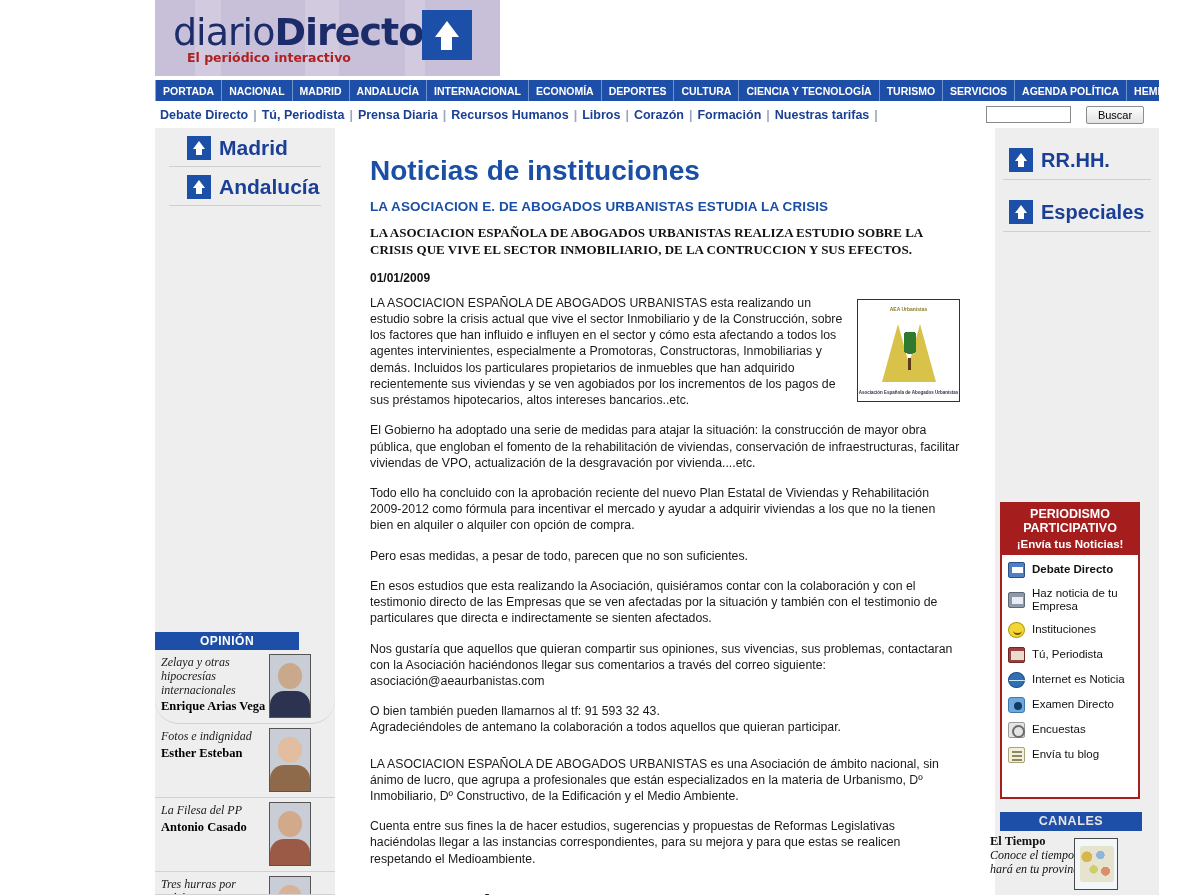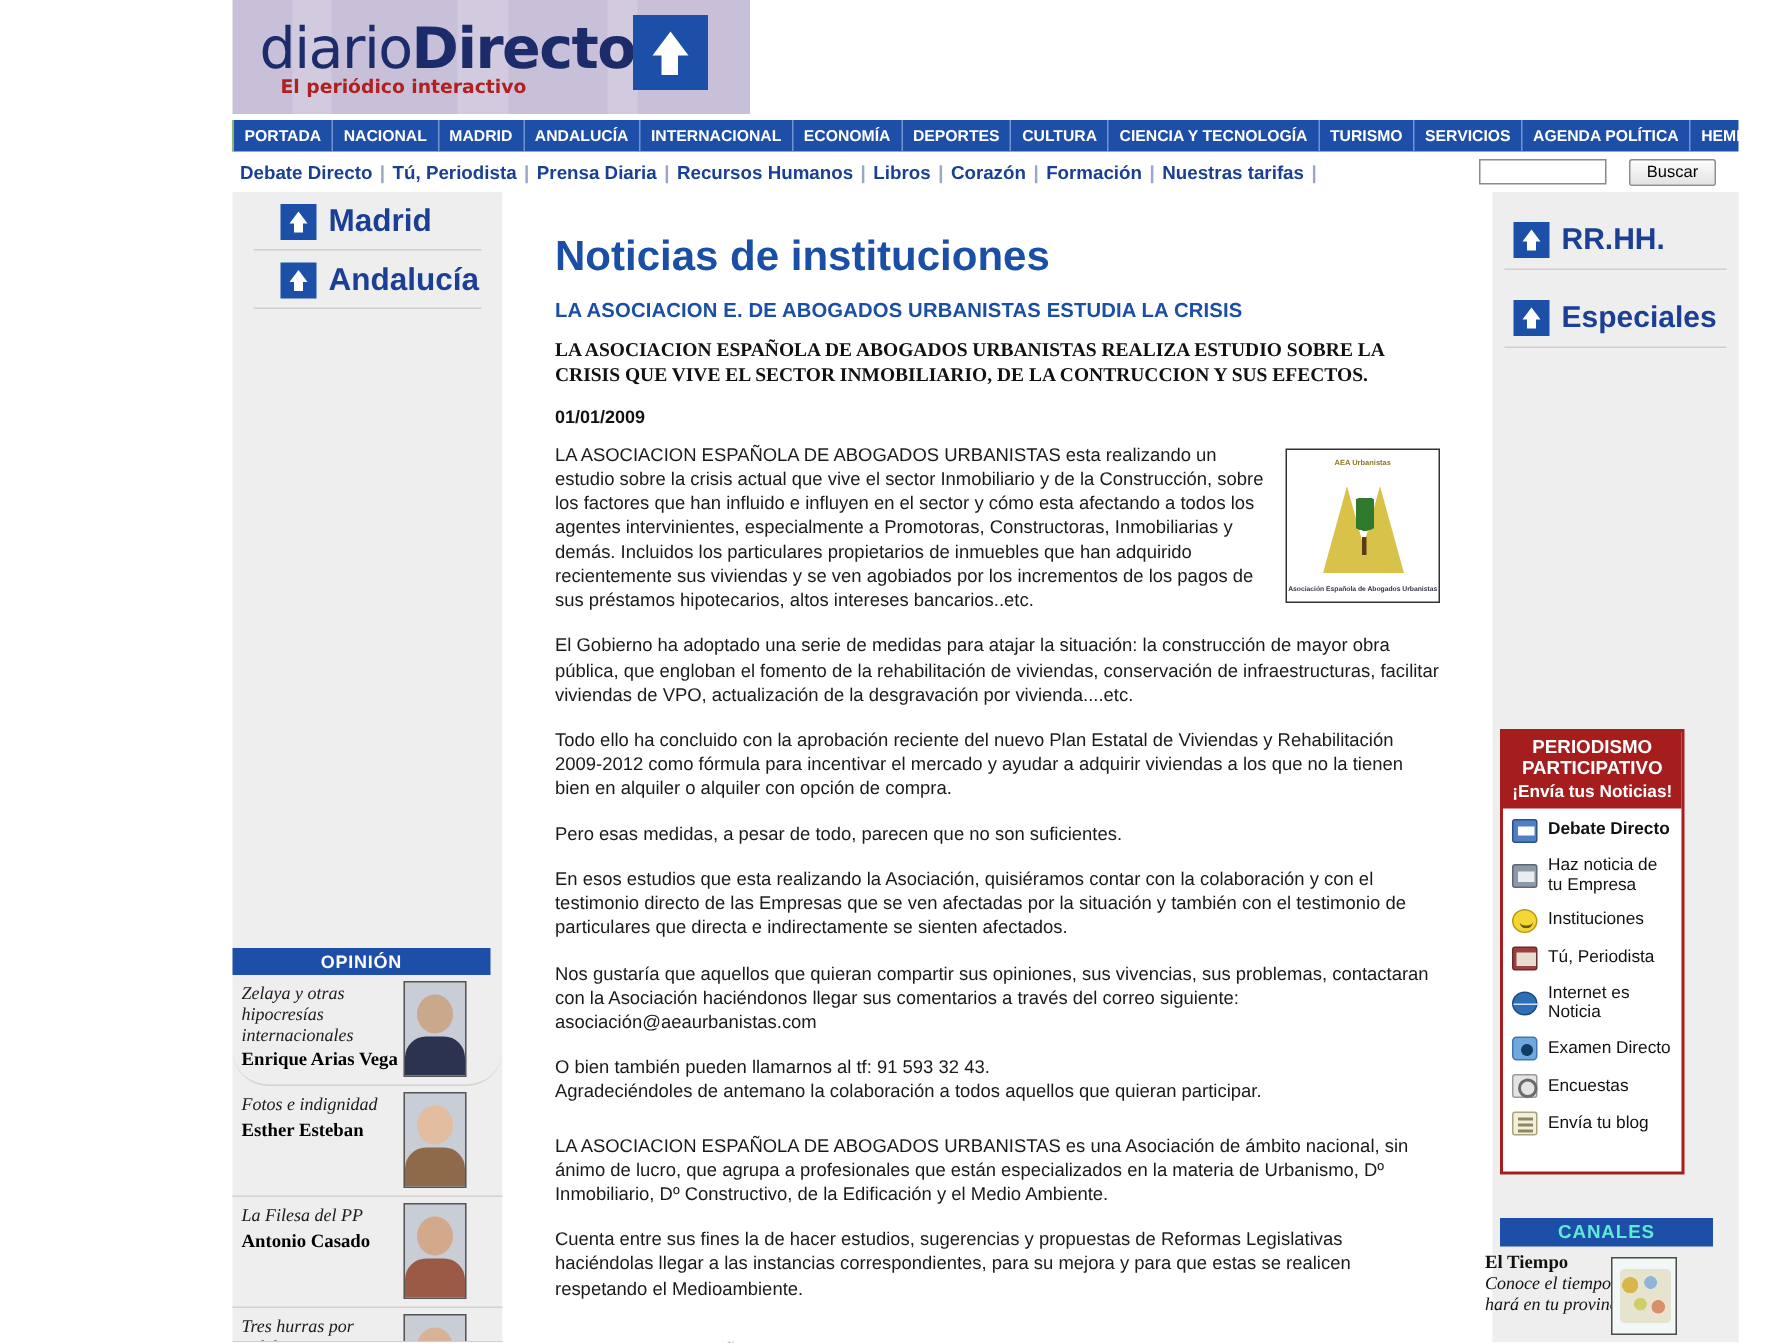--- a/index.html
+++ b/index.html
@@ -280,21 +280,21 @@
     margin: 26px 35px 0 35px;
     font-size: 12.3px;
     color: #1a1a1a;
     line-height: 1.35;
   }
 
   
   .opinion-bar {
     position: absolute;
     left: 155px; top: 632px;
-    width: 172px; height: 18px;
+    width: 144px; height: 18px;
     background: #1e4fa8;
     color: #ffffff;
     font-size: 12px;
     font-weight: bold;
     text-align: center;
     line-height: 18px;
     letter-spacing: .5px;
   }
   .op-item {
     position: absolute;
@@ -341,22 +341,22 @@
     position: absolute; left: 50%; bottom: 0;
     transform: translateX(-50%);
     width: 40px; height: 26px;
     border-radius: 14px 14px 0 0;
     display: block;
   }
 
   
   .pp-box {
     position: absolute;
-    left: 1000px; top: 486px;
-    width: 123px; height: 297px;
+    left: 1000px; top: 502px;
+    width: 140px; height: 297px;
     border: 2px solid #a51d1d;
     background: #ffffff;
   }
   .pp-head {
     background: #a51d1d;
     color: #ffffff;
     text-align: center;
     padding: 4px 2px 5px 2px;
   }
   .pp-head .l1 { font-size: 12.5px; font-weight: bold; line-height: 1.1; }
@@ -397,21 +397,21 @@
   .ic-mag { background: #e4e4e4; border: 1px solid #9b9b9b; }
   .ic-mag::after { content:""; position:absolute; left:3px; top:2px; width:9px; height:9px; border:2px solid #6b6b6b; border-radius:50%; }
   .ic-blog { background: #f2efdc; border: 1px solid #a9a47e; }
   .ic-blog::after { content:""; position:absolute; left:3px; top:3px; width:10px; height:2px; background:#8c8862; box-shadow:0 4px 0 #8c8862, 0 8px 0 #8c8862; }
 
   .canales-bar {
     position: absolute;
     left: 1000px; top: 812px;
     width: 142px; height: 19px;
     background: #1e4fa8;
-    color: #5eead4;
+    color: #e5e5e5;
     font-weight: bold;
     font-size: 12.5px;
     text-align: center;
     line-height: 19px;
     letter-spacing: .6px;
   }
   .tiempo {
     position: absolute;
     left: 988px; top: 834px;
     width: 160px; height: 61px;

